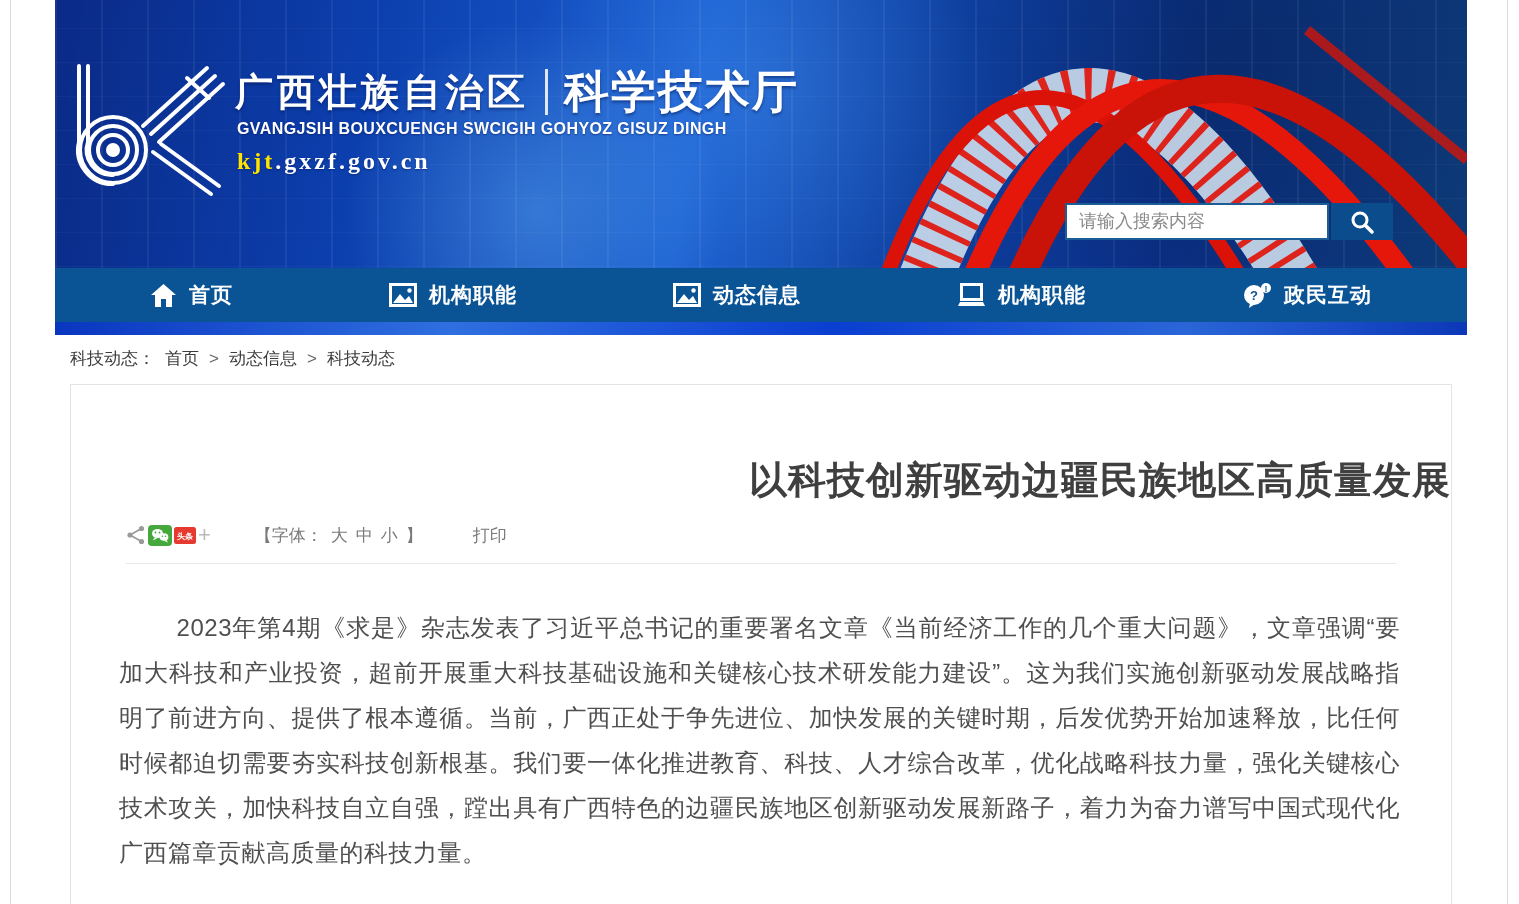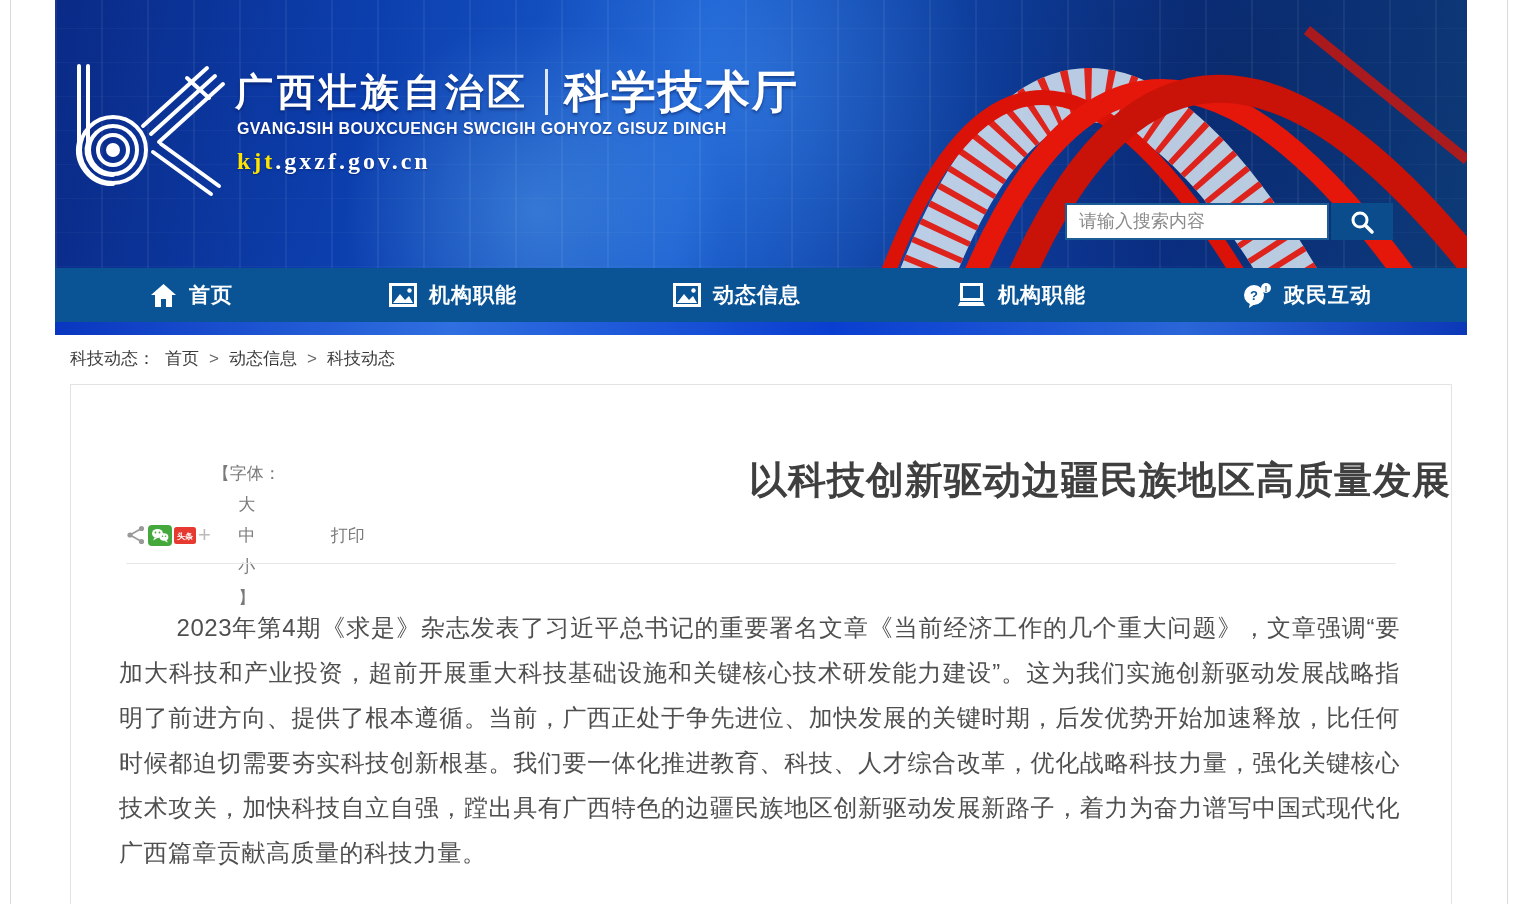--- a/index.html
+++ b/index.html
@@ -56,21 +56,21 @@
   .breadcrumb .sep { color:#666; }
 
   
   .card { position:absolute; left:70px; top:384px; width:1382px; height:560px; background:#fff; border:1px solid #e3e3e3; }
   .article-title { position:absolute; left:0; right:0; top:56px; text-align:right; font-size:38px; font-weight:700; color:#3f3f3f; letter-spacing:1px;margin-top:14px; }
   .meta-row { position:absolute; left:55px; right:55px; top:136px; height:28px; display:flex; align-items:center; justify-content:space-between; }
   .meta-left { display:flex; align-items:center; gap:30px; font-size:16px; color:#6b6b6b; }
   .meta-right { display:flex; align-items:center; gap:2px; font-size:17px; color:#7a7a7a; }
   .icon-btn { display:flex; align-items:center; justify-content:center; cursor:pointer; }
   .plus-btn { font-size:22px; color:#bbb; cursor:pointer; line-height:1; }
-  .font-size-group { display:flex; gap:8px; align-items:center;flex-direction:column; }
+  .font-size-group { margin-left:42px; display:flex; gap:8px; align-items:center; }
   .font-size-opt { cursor:pointer; }
   .print-btn { margin-left:48px; cursor:pointer; }
   .meta-divider { position:absolute; left:55px; right:55px; top:178px; height:1px; background:#e8e8e8; }
   .article-body { position:absolute; left:48px; right:51px; top:220px; font-size:24px; line-height:45px;
     color:#4f4f4f; text-align:justify; text-indent:2.4em; letter-spacing:.5px; }
 
   svg { display:block; }
 </style>
 </head>
 <body>

